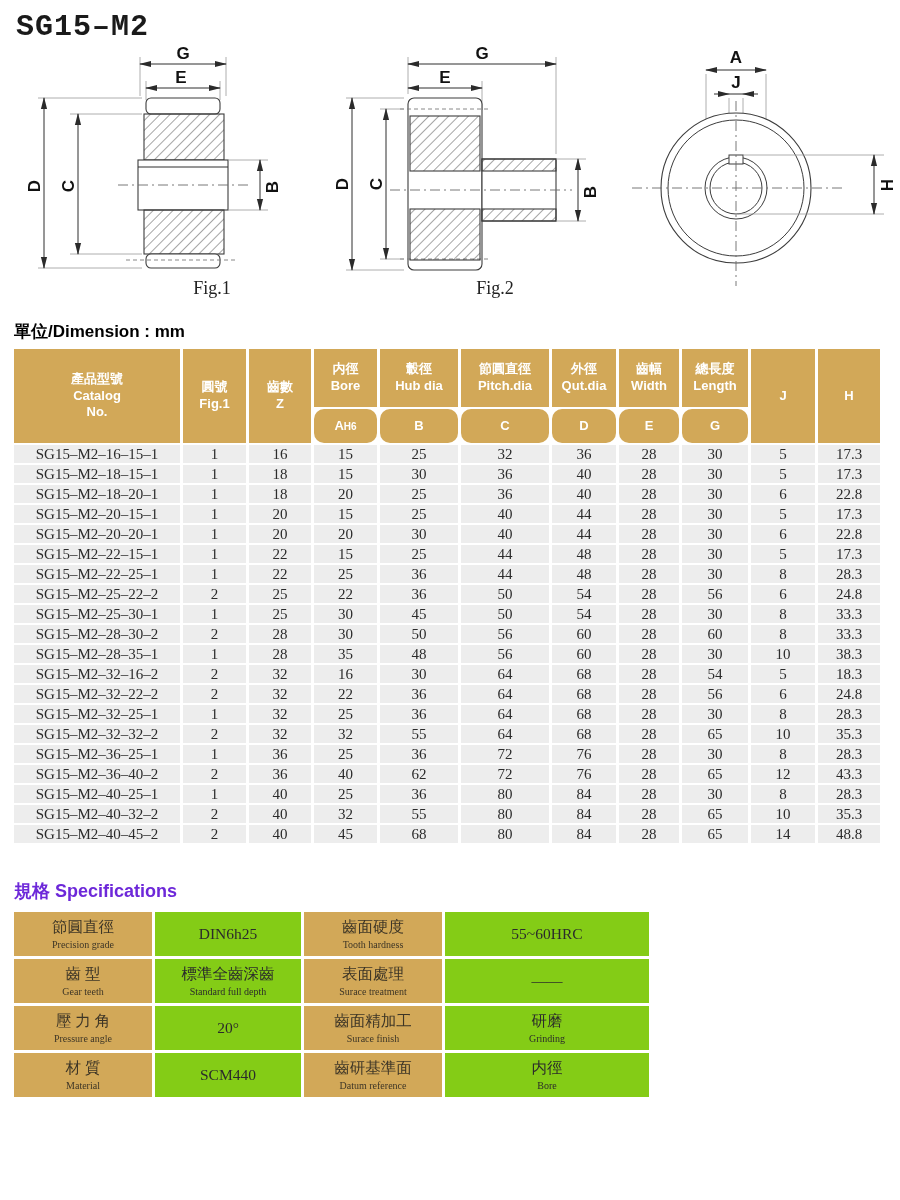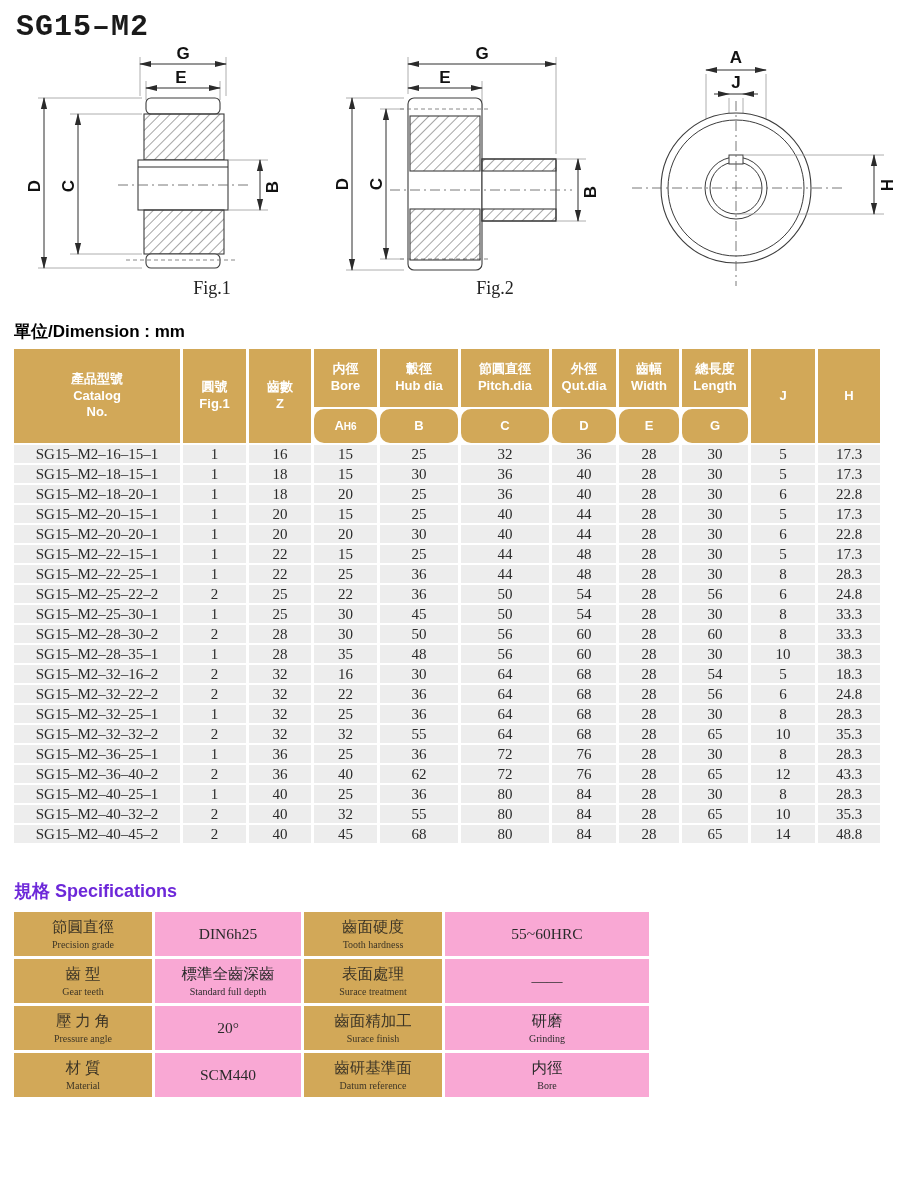--- a/index.html
+++ b/index.html
@@ -26,21 +26,21 @@
   table.dim thead tr:first-child th { height:56px; }
   table.dim thead tr:last-child th { height:32px;border-radius:10px; }
   table.dim td { background:#ededed; font-family:"Liberation Serif",serif; font-size:15px; color:#2b2b2b;
                  text-align:center; height:18px; line-height:18px; padding:0; white-space:nowrap; overflow:hidden; }
   .subsmall { font-size:10px; }
 
   .spec-heading { margin:34px 0 6px 14px; font-size:18px; font-weight:bold; color:#6d28d9; }
   table.spec { border-collapse:separate; border-spacing:3px; margin-left:11px; table-layout:fixed; }
   table.spec td { height:44px; text-align:center; vertical-align:middle; font-family:"Liberation Serif",serif; padding:0 2px; }
   td.spec-label { background:#d2a858; color:#3d3526; }
-  td.spec-val { background:#f9a8d4; color:#2b2b2b; }
+  td.spec-val { background:#84cc16; color:#2b2b2b; }
   table.spec td div { line-height:1.35; }
   table.spec td div:first-child { font-size:15.5px; }
   table.spec td div:nth-child(2) { font-size:10px; }
 </style>
 </head>
 <body>
 
 <svg width="0" height="0" style="position:absolute" aria-hidden="true">
   <defs>
     <pattern id="hatch" patternUnits="userSpaceOnUse" width="7" height="7" patternTransform="rotate(45)">

